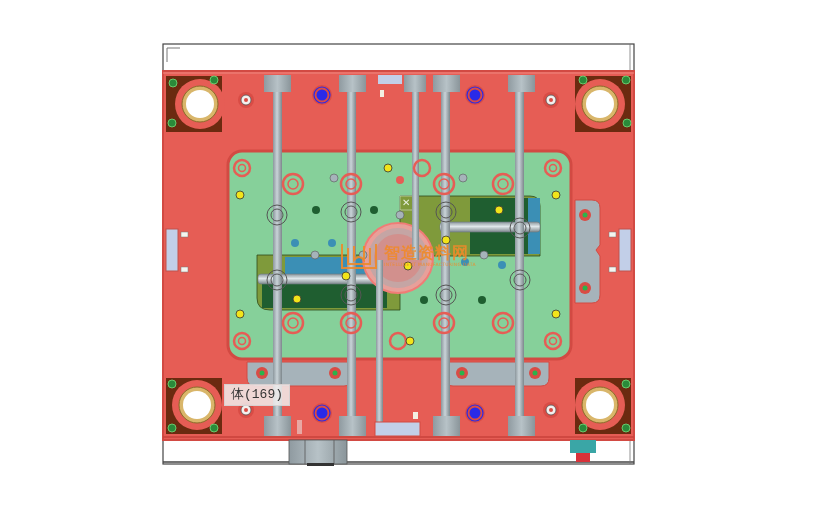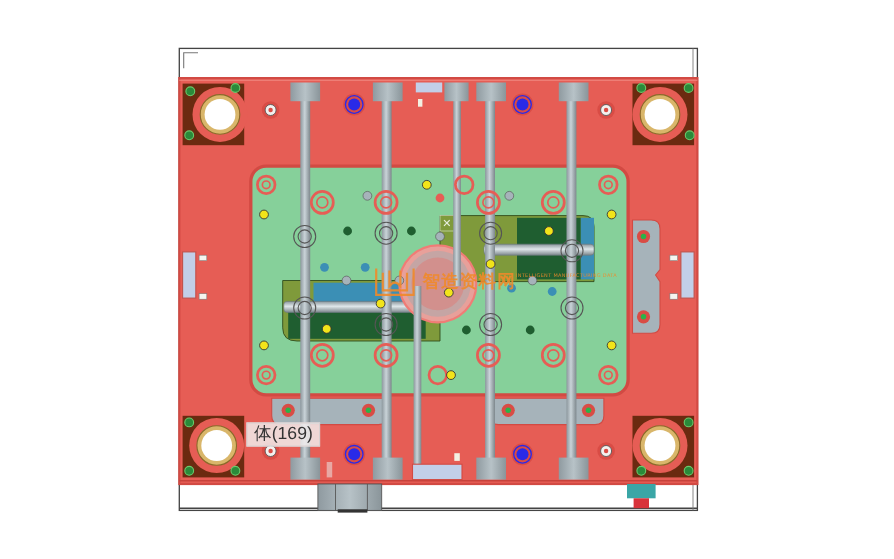--- a/index.html
+++ b/index.html
@@ -1,21 +1,21 @@
 <!DOCTYPE html>
 <html><head>
 <meta charset="utf-8">
 <style>
   html,body{margin:0;padding:0;background:#ffffff;}
   body{width:813px;height:508px;position:relative;overflow:hidden;font-family:"Liberation Sans","DejaVu Sans",sans-serif;}
   #viewport{position:absolute;left:0;top:0;width:813px;height:508px;background:#ffffff;}
   #cad-svg{position:absolute;left:0;top:0;}
-  .tooltip{position:absolute;left:224px;top:384px;padding:2px 6px;background:rgba(240,236,236,0.85);border:1px solid #d8d0d0;font-size:16px;color:#333;font-family:Liberation Sans, sans-serif;line-height:16px;}
+  .tooltip{position:absolute;left:224px;top:384px;padding:2px 6px;background:rgba(240,236,236,0.85);border:1px solid #d8d0d0;font-size:13px;color:#333;font-family:Liberation Mono, monospace;line-height:16px;}
   .watermark{position:absolute;left:338px;top:238px;height:36px;display:flex;align-items:center;gap:4px;pointer-events:none;}
-  .wm-text{display:flex;flex-direction:row;line-height:1;}
+  .wm-text{display:flex;flex-direction:column;line-height:1;}
   .wm-cn{font-family:"DejaVu Sans",sans-serif;font-size:16px;font-weight:bold;color:#f08a2a;letter-spacing:1px;opacity:0.9;}
   .wm-en{font-family:"DejaVu Sans",sans-serif;font-size:4.5px;color:#f08a2a;letter-spacing:0.3px;opacity:0.9;margin-top:2px;}
 </style>
 </head>
 <body>
 
 <div id="viewport">
 <svg id="cad-svg" width="813" height="508" viewBox="0 0 813 508" xmlns="http://www.w3.org/2000/svg">
   <defs>
     <linearGradient id="pinGrad" x1="0" x2="1" y1="0" y2="0">

